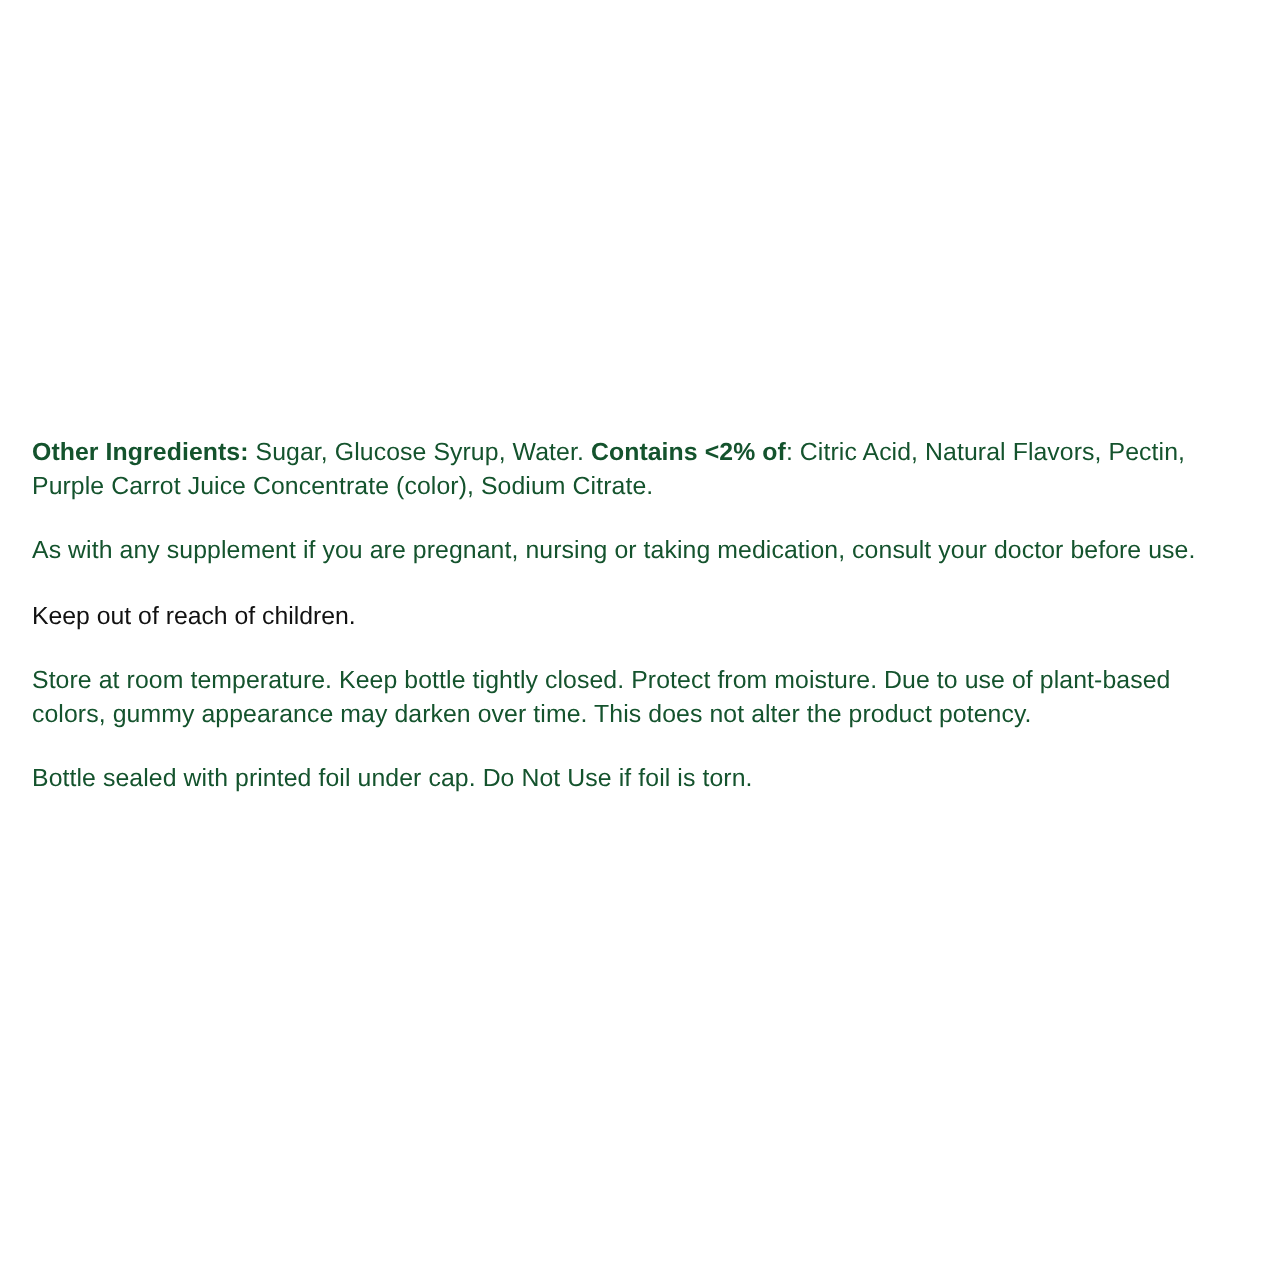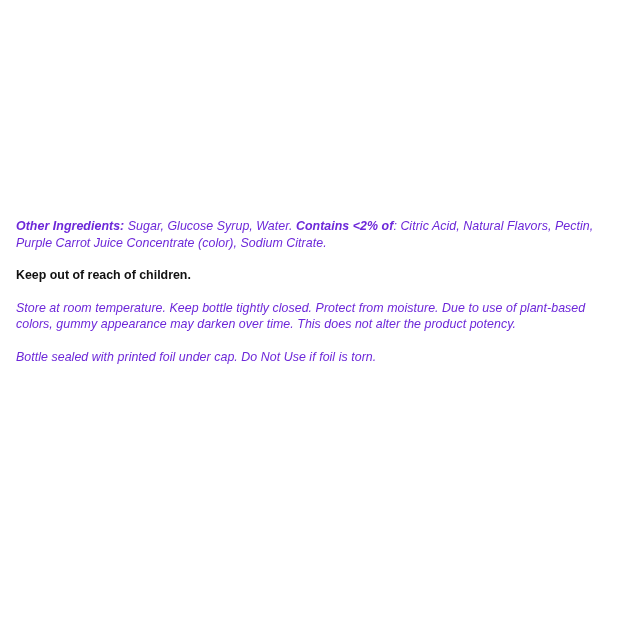--- a/index.html
+++ b/index.html
@@ -23,46 +23,46 @@
   .content {
     position: absolute;
     left: 16px;
     top: 218px;
     width: 600px;
   }
   .para {
     font-size: 12.4px;
     line-height: 16.5px;
     margin: 0 0 16px 0;
-    color: #6d28d9;
+    color: #14532d;
     letter-spacing: 0.05px;
-    font-style: italic;
   }
   .para:last-child {
     margin-bottom: 12px;
   }
   .bold {
     font-weight: bold;
   }
   .heading {
     font-size: 12.4px;
     line-height: 16.5px;
-    font-weight: bold;
+    font-weight: normal;
     margin: 0 0 16px 0;
     color: #111111;
   }
 </style>
 </head>
 <body>
 
 <div class="page">
   <div class="content">
 
     <p class="para"><span class="bold">Other Ingredients:</span><span> Sugar, Glucose Syrup, Water. </span><span class="bold">Contains &lt;2% of</span><span>: Citric Acid, Natural Flavors, Pectin, Purple Carrot Juice Concentrate (color), Sodium Citrate.</span></p>
 
+    <p class="para">As with any supplement if you are pregnant, nursing or taking medication, consult your doctor before use.</p>
 
     <p class="heading">Keep out of reach of children.</p>
 
     <p class="para">Store at room temperature. Keep bottle tightly closed. Protect from moisture. Due to use of plant-based colors, gummy appearance may darken over time. This does not alter the product potency.</p>
 
     <p class="para">Bottle sealed with printed foil under cap. Do Not Use if foil is torn.</p>
 
   </div>
 </div>
 

